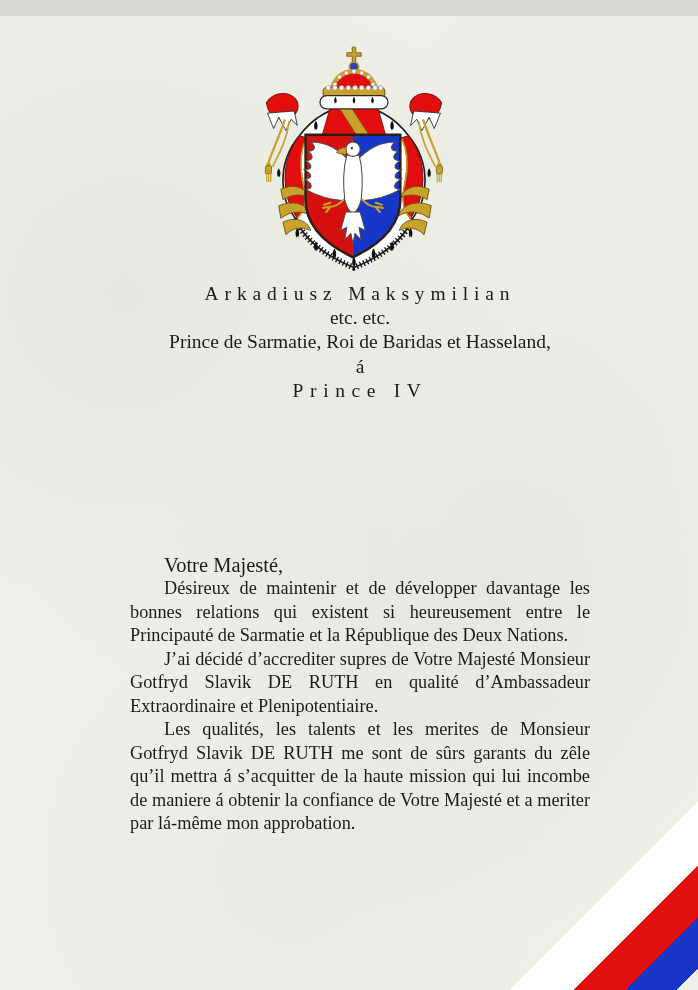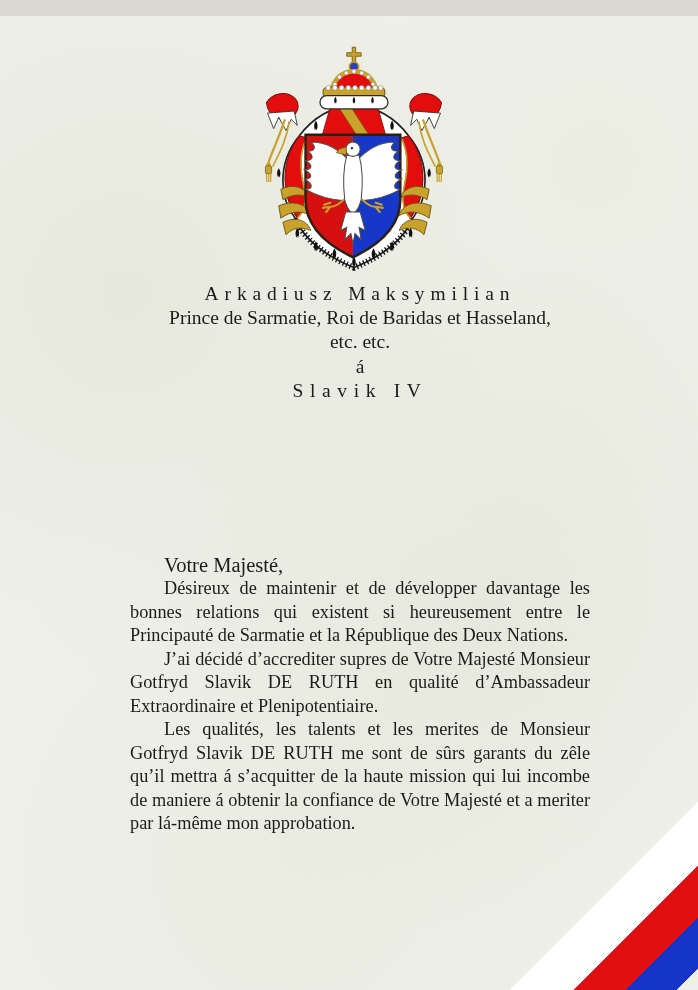--- a/index.html
+++ b/index.html
@@ -167,24 +167,24 @@
       <g fill="#101010">
         <use href="#erm" transform="translate(81,52) scale(0.9)"></use>
         <use href="#erm" transform="translate(99,52) scale(0.9)"></use>
         <use href="#erm" transform="translate(117,52) scale(0.9)"></use>
       </g>
     </g>
   </svg>
 
   <div class="header">
     <div class="h-spaced">Arkadiusz Maksymilian</div>
+    <div>etc. etc.</div>
     <div>Prince de Sarmatie, Roi de Baridas et Hasseland,</div>
-    <div>etc. etc.</div>
     <div>á</div>
-    <div class="h-king">Slavik IV</div>
+    <div class="h-king">Prince IV</div>
   </div>
 
   <div class="letter">
     <p class="salutation">Votre Majesté,</p>
     <p>Désireux de maintenir et de développer davantage les bonnes relations qui existent si heureusement entre le Principauté de Sarmatie et la République des Deux Nations.</p>
     <p>J’ai décidé d’accrediter supres de Votre Majesté Monsieur Gotfryd Slavik DE RUTH en qualité d’Ambassadeur Extraordinaire et Plenipotentiaire.</p>
     <p>Les qualités, les talents et les merites de Monsieur Gotfryd Slavik DE RUTH  me sont de sûrs garants du zêle qu’il mettra á s’acquitter de la haute mission qui lui incombe de maniere á obtenir la confiance de Votre Majesté et a meriter par lá-même mon approbation.</p>
   </div>
 
   <div class="ribbon" style="background: linear-gradient(135deg, rgba(255, 255, 255, 0) 0px, rgba(255, 255, 255, 0) 421px, rgb(255, 255, 255) 421px, rgb(255, 255, 255) 466px, rgb(223, 16, 15) 466px, rgb(223, 16, 15) 503px, rgb(21, 53, 200) 503px, rgb(21, 53, 200) 539px, rgb(239, 240, 232) 539px, rgb(239, 240, 232) 100%);"></div>

